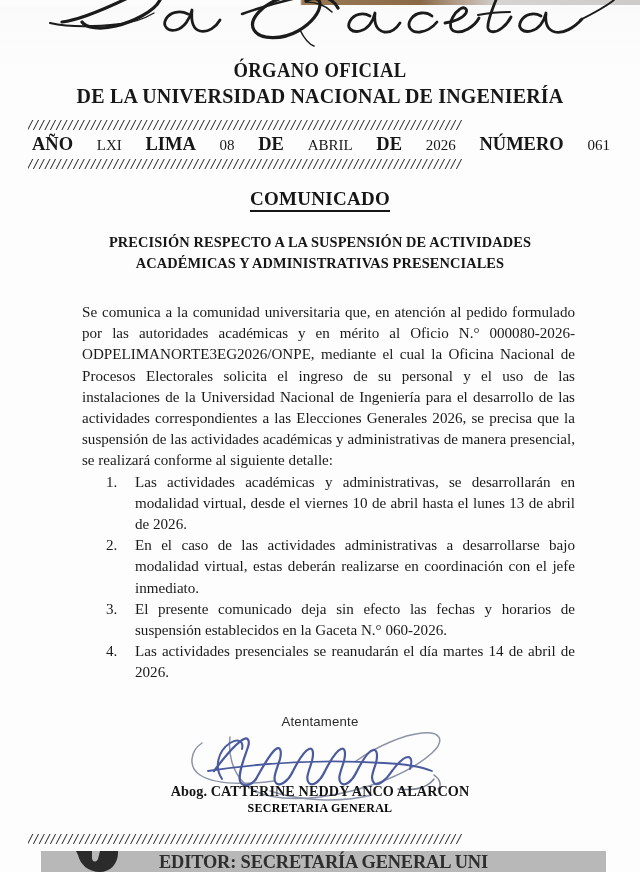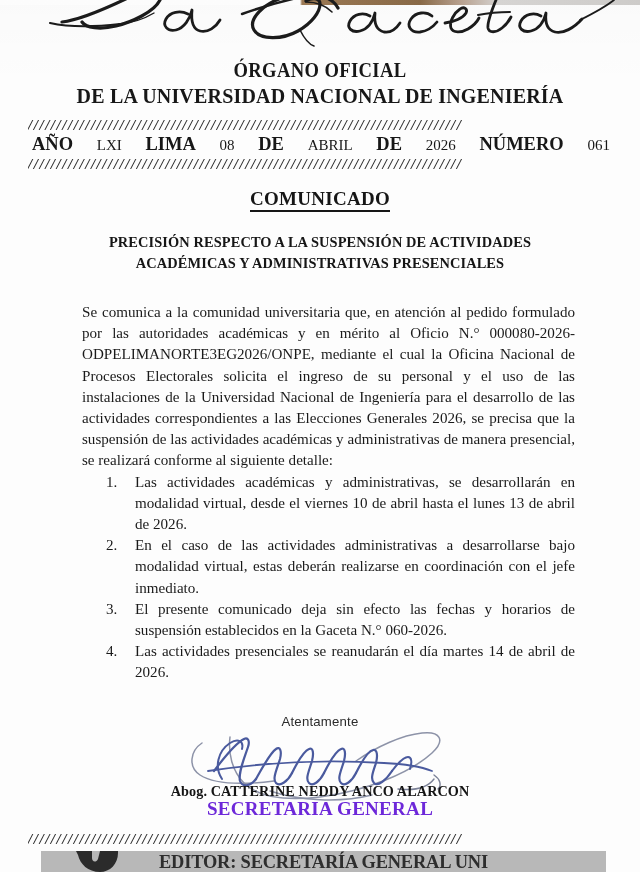--- a/index.html
+++ b/index.html
@@ -195,23 +195,23 @@
     font-size: 14.2px;
     letter-spacing: 0.1px;
     color: #141414;
     line-height: 17px;
     margin-top: -16px;
     position: relative;
     z-index: 3;
   }
   .sig-role {
     font-weight: bold;
-    font-size: 19px;
+    font-size: 12px;
     letter-spacing: 0.3px;
-    color: #6d28d9;
+    color: #000000;
     line-height: 17px;
     position: relative;
     z-index: 3;
   }
 
   
   .footer-bar {
     position: absolute;
     left: 41px;
     top: 851px;

